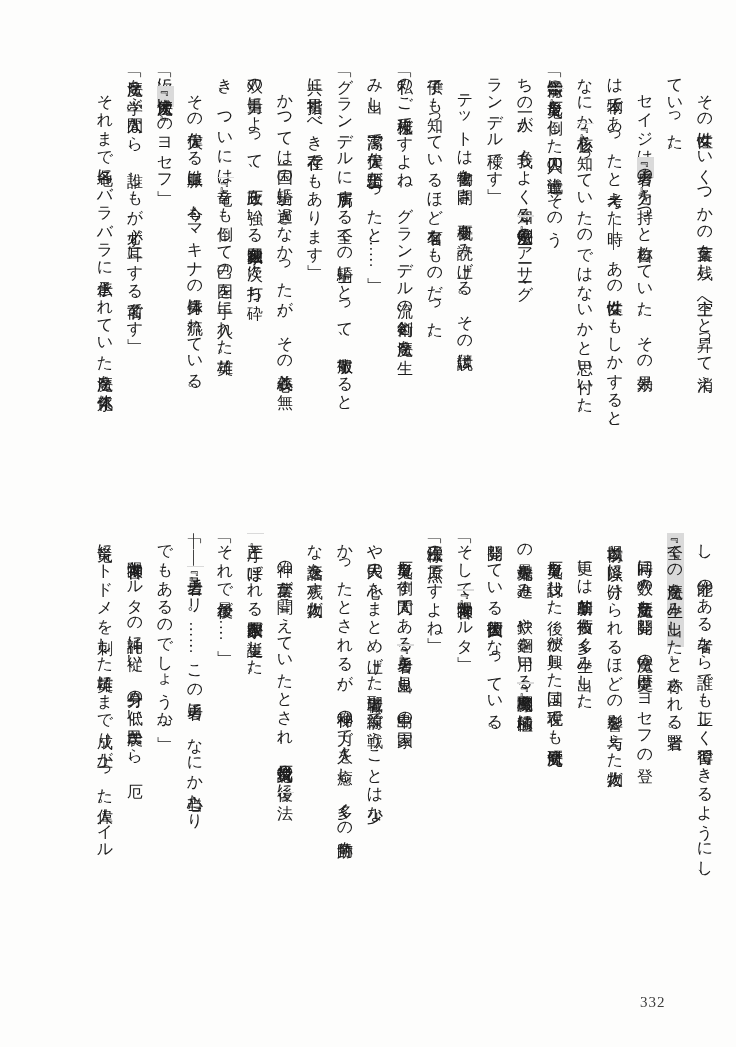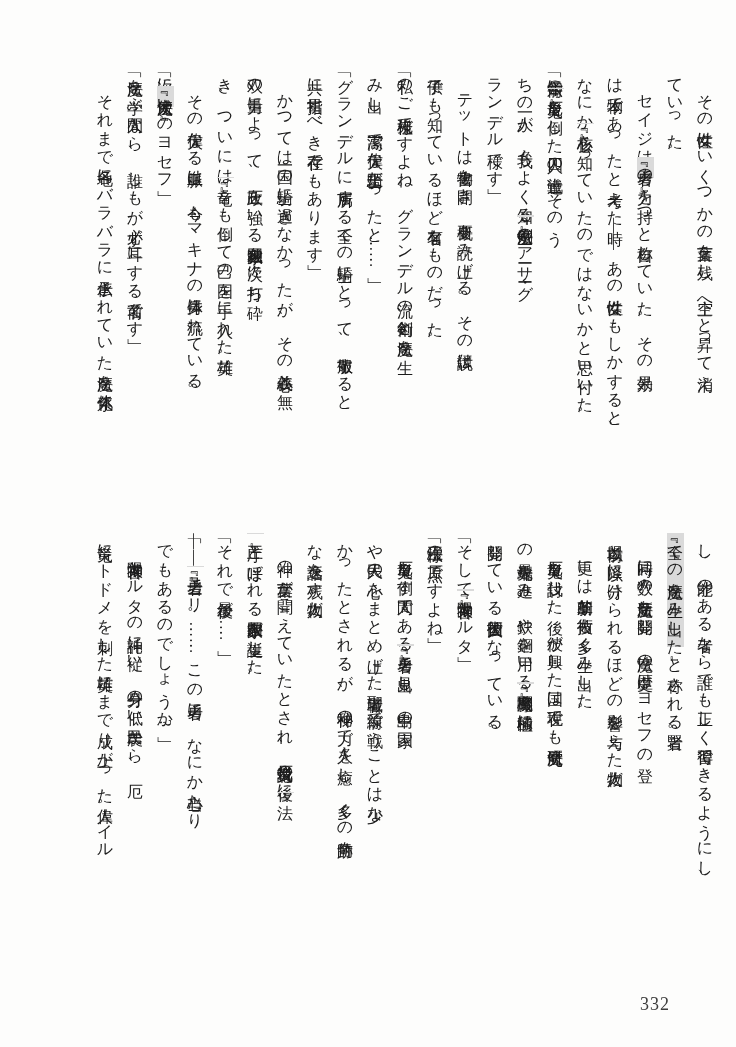--- a/index.html
+++ b/index.html
@@ -40,21 +40,21 @@
   .text-block p.indent {
     text-indent: 1em;
   }
   .hl {
     background-color: #dadada;
   }
   .page-number {
     position: absolute;
     left: 640px;
     top: 994px;
-    font-size: 18px;
+    font-size: 15px;
     letter-spacing: 1px;
     color: #3d3d3d;
   }
 </style>
 </head>
 <body>
 
 <div class="page">
   <div class="text-block block-upper">
       <p class="indent"><span>その女性はいくつかの言葉を残し、上空へと昇って消え</span></p>

